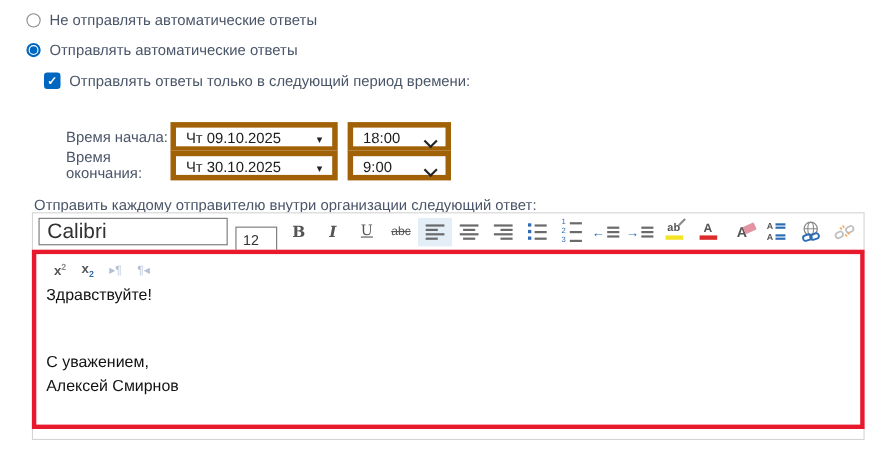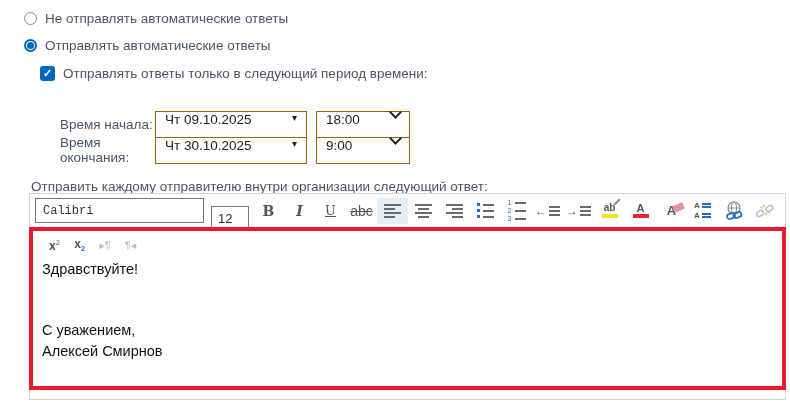--- a/index.html
+++ b/index.html
@@ -9,39 +9,39 @@
   
   .opt-row { position:absolute; display:flex; align-items:center; gap:8px; cursor:default; }
   .radio { width:13px; height:13px; border:1px solid #8b8b8b; border-radius:50%; background:#fff; box-sizing:border-box; flex:0 0 auto; }
   .radio.sel { border:2px solid #0067c0; position:relative; }
   .radio.sel::after { content:""; position:absolute; inset:1px; background:#0067c0; border-radius:50%; }
   .cb { width:15px; height:15px; background:#0067c0; border-radius:3px; color:#fff; display:flex; align-items:center; justify-content:center; font-size:11px; font-weight:bold; flex:0 0 auto; }
 
   
   .sched-row { position:absolute; left:60px; display:flex; align-items:center; }
   .sched-label { width:95px; flex:0 0 auto; }
-  .combo { box-sizing:border-box; height:27px; border:1px solid #a16207; background:#fff; display:flex; align-items:flex-start; justify-content:space-between; padding:0 9px; color:#1c1c1c; font-size:13.5px; }
+  .combo { box-sizing:border-box; height:27px; border:5px solid #a16207; background:#fff; display:flex; align-items:flex-end; justify-content:space-between; padding:0 9px; color:#1c1c1c; font-size:13.5px; }
   .combo.date { width:152px; margin-right:9px; }
   .combo.time { width:94px; }
   .tri { font-size:10px; color:#222; }
   .chev { width:7px; height:7px; border-right:2px solid #222; border-bottom:2px solid #222; transform:rotate(45deg); margin-top:-4px; }
 
   .reply-label { position:absolute; left:31px; top:179px; }
 
   
   .editor { position:absolute; left:29px; top:193px; width:757px; height:207px; border:1px solid #d4d4d4; box-sizing:border-box; background:#fff; }
   .tb1 { height:33px; display:flex; align-items:center; padding:0 5px; }
-  .font-input { box-sizing:border-box; width:172px; height:25px; border:1px solid #767676; padding:0 7px; font-family:Liberation Mono, monospace; font-size:12px; color:#333; margin-right:7px; }
+  .font-input { box-sizing:border-box; width:172px; height:25px; border:1px solid #767676; padding:0 7px; font-family:Liberation Sans, sans-serif; font-size:19px; color:#333; margin-right:7px; }
   .size-input { box-sizing:border-box; width:38px; height:25px; border:1px solid #767676; padding:0 6px; font-family:"Liberation Sans",sans-serif; font-size:13px; color:#333; margin-right:4px;margin-top:16px; }
   .tbtn { width:31px; height:26px; display:flex; align-items:center; justify-content:center; flex:0 0 auto; position:relative; }
   .tbtn.active { background:#e4eef7; }
   .g-b { font-family:"DejaVu Serif",serif; font-weight:bold; color:#555; font-size:14px; }
   .g-i { font-family:"DejaVu Serif",serif; font-style:italic; font-weight:bold; color:#555; font-size:14px; }
   .g-u { font-family:"DejaVu Serif",serif; color:#555; font-size:13px; text-decoration:underline; }
-  .g-s { color:#555; font-size:14px; text-decoration:line-through; }
+  .g-s { color:#555; font-size:11px; text-decoration:line-through; }
   .bars { display:flex; flex-direction:column; gap:2px; width:17px; }
   .bars i { display:block; height:2px; background:#6a6a6a; }
   .bars.al i:nth-child(2n){ width:11px; }
   .bars.ac { align-items:center; } .bars.ac i:nth-child(2n){ width:11px; }
   .bars.ar { align-items:flex-end; } .bars.ar i:nth-child(2n){ width:11px; }
   .bars i { width:17px; }
   .list-ic { display:flex; flex-direction:column; gap:3px; }
   .li-row { display:flex; align-items:center; gap:3px; }
   .li-row .dot { width:3px; height:3px; background:#2e6db5; }
   .li-row .ln { width:11px; height:2px; background:#6a6a6a; }

